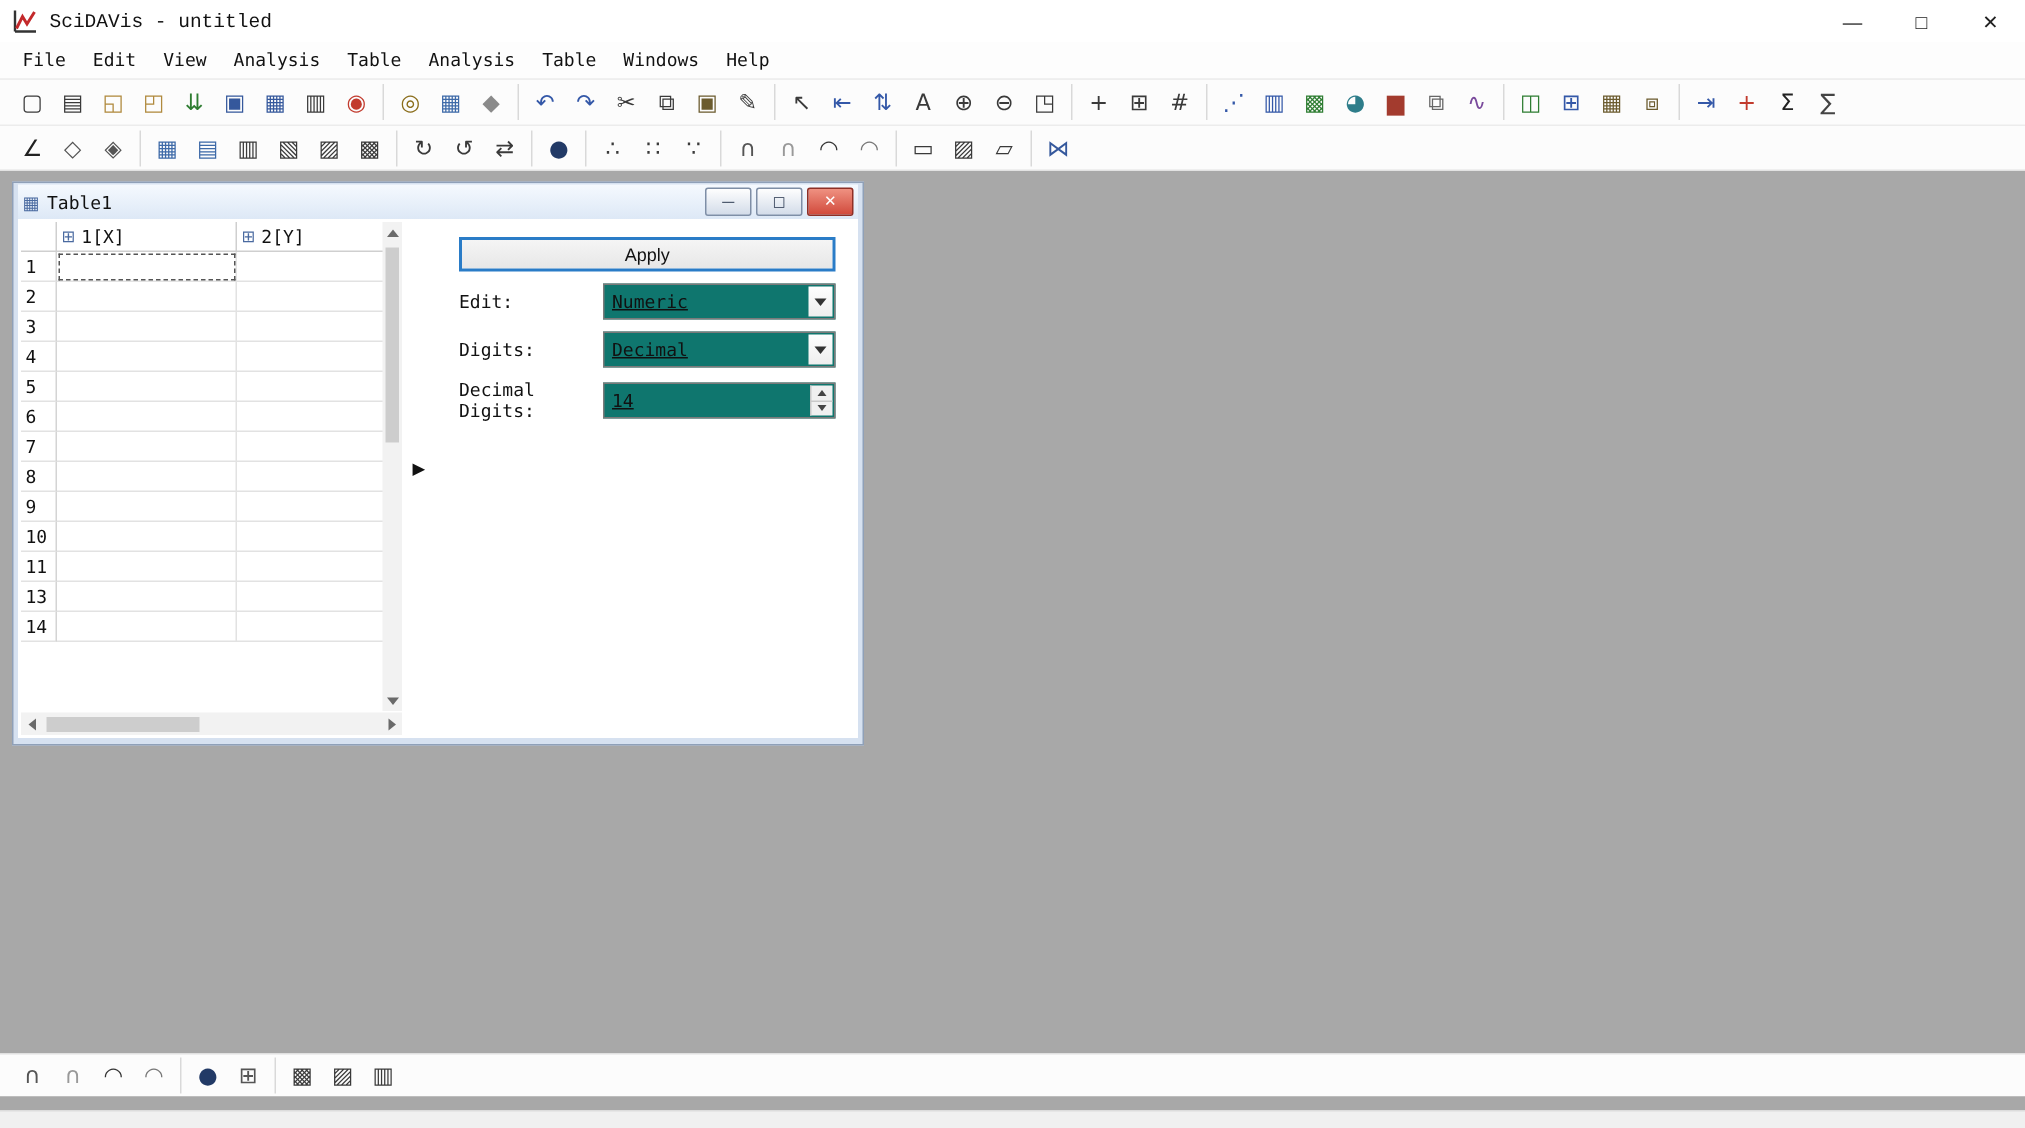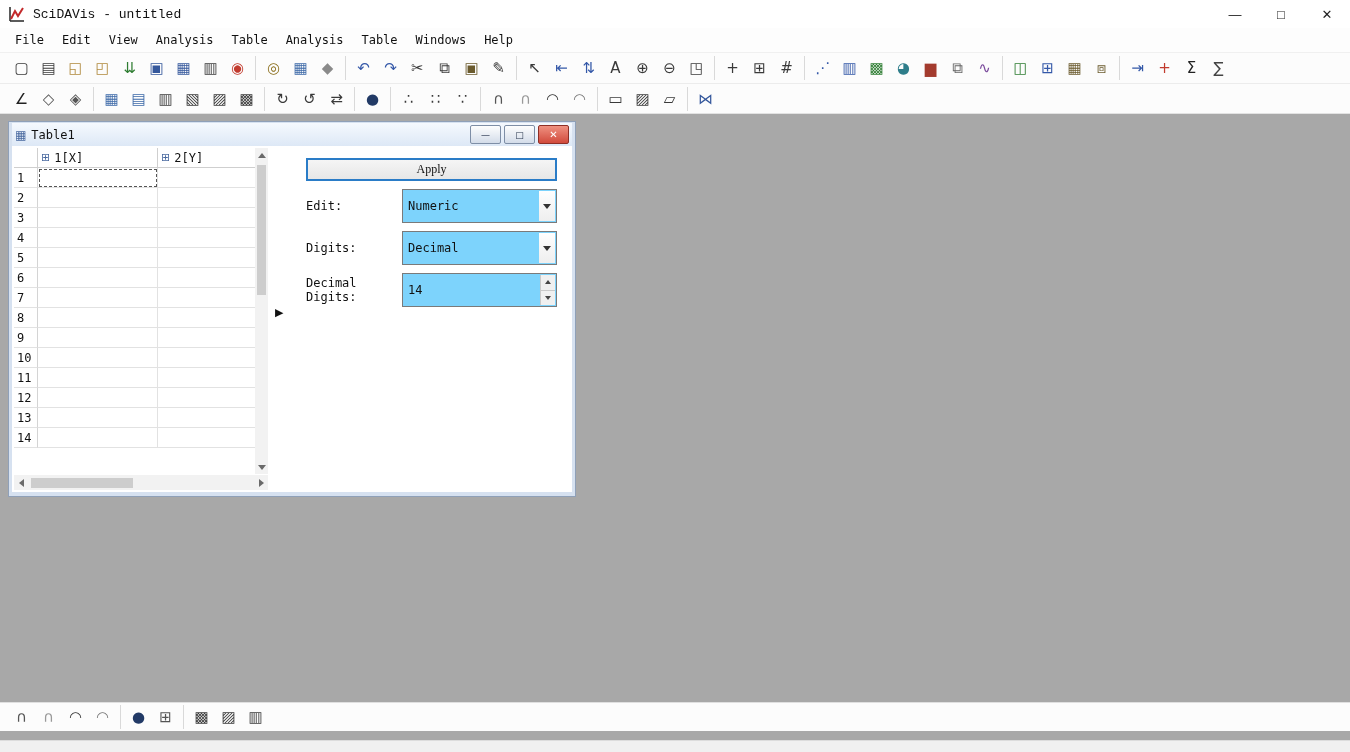--- a/index.html
+++ b/index.html
@@ -76,25 +76,25 @@
     font-family:"DejaVu Sans",sans-serif;cursor:default;}
   
   .panel{flex:1;min-width:0;display:flex;flex-direction:column;padding:0 3px 2px 0;}
   .tabs{display:flex;align-items:flex-end;height:21px;border-bottom:1px solid #9a9a9a;padding-left:1px;}
   .tab{font-size:12px;padding:2px 10px 2px;border:1px solid #9a9a9a;border-bottom:none;
     background:linear-gradient(#f5f5f5,#e7e7e7);height:18px;box-sizing:border-box;cursor:default;}
   .tab + .tab{border-left:none;}
   .tab.active{background:#fff;height:21px;margin-bottom:-1px;position:relative;padding-top:4px;}
   .page{flex:1;display:flex;flex-direction:column;padding:10px 10px 10px 12px;}
   .apply-btn{height:23px;border:2px solid #2a7cc7;background:linear-gradient(#f5f5f5,#e7e7e7);
-    font-size:12px;font-family:Liberation Serif, serif;color:#111;display:flex;align-items:center;justify-content:center;cursor:default;}
+    font-size:12px;font-family:Liberation Sans, sans-serif;color:#111;display:flex;align-items:center;justify-content:center;cursor:default;}
   .field{display:flex;align-items:center;margin-top:8px;}
   .field-label{width:96px;flex:none;font-size:12px;}
-  .select,.spin{flex:1;height:34px;border:1px solid #7a7a7a;background:#7dd3fc;
-    display:flex;align-items:center;position:relative;font-size:12px;padding-left:5px;box-sizing:border-box;cursor:default;}
+  .select,.spin{flex:1;height:24px;border:1px solid #7a7a7a;background:#0f766e;
+    display:flex;align-items:center;position:relative;font-size:12px;padding-left:5px;box-sizing:border-box;cursor:default;text-decoration:underline;}
   .chev{position:absolute;right:1px;top:1px;bottom:1px;width:16px;display:flex;
     align-items:center;justify-content:center;background:linear-gradient(#fefefe,#eee);}
   .chev i{width:0;height:0;border:4px solid transparent;border-top:5px solid #333;margin-top:4px;display:block;}
   .spin-btns{position:absolute;right:1px;top:1px;bottom:1px;width:15px;display:flex;flex-direction:column;}
   .spin-up,.spin-down{flex:1;background:#f0f0f0;border-left:1px solid #c9c9c9;
     display:flex;align-items:center;justify-content:center;}
   .spin-up{border-bottom:1px solid #c9c9c9;}
   .spin-up i{width:0;height:0;border:3px solid transparent;border-bottom:4px solid #444;margin-top:-3px;display:block;}
   .spin-down i{width:0;height:0;border:3px solid transparent;border-top:4px solid #444;margin-bottom:-3px;display:block;}
   .infobox{margin-top:10px;flex:1;background:#b2b2b2;border:1px solid #828282;
@@ -310,25 +310,20 @@
               <div class="tcell"></div>
               <div class="tcell"></div>
             </div>
             <div class="trow">
               <div class="rownum">10</div>
               <div class="tcell"></div>
               <div class="tcell"></div>
             </div>
             <div class="trow">
               <div class="rownum">11</div>
-              <div class="tcell"></div>
-              <div class="tcell"></div>
-            </div>
-            <div class="trow">
-              <div class="rownum">12</div>
               <div class="tcell"></div>
               <div class="tcell"></div>
             </div>
             <div class="trow">
               <div class="rownum">13</div>
               <div class="tcell"></div>
               <div class="tcell"></div>
             </div>
             <div class="trow">
               <div class="rownum">14</div>

